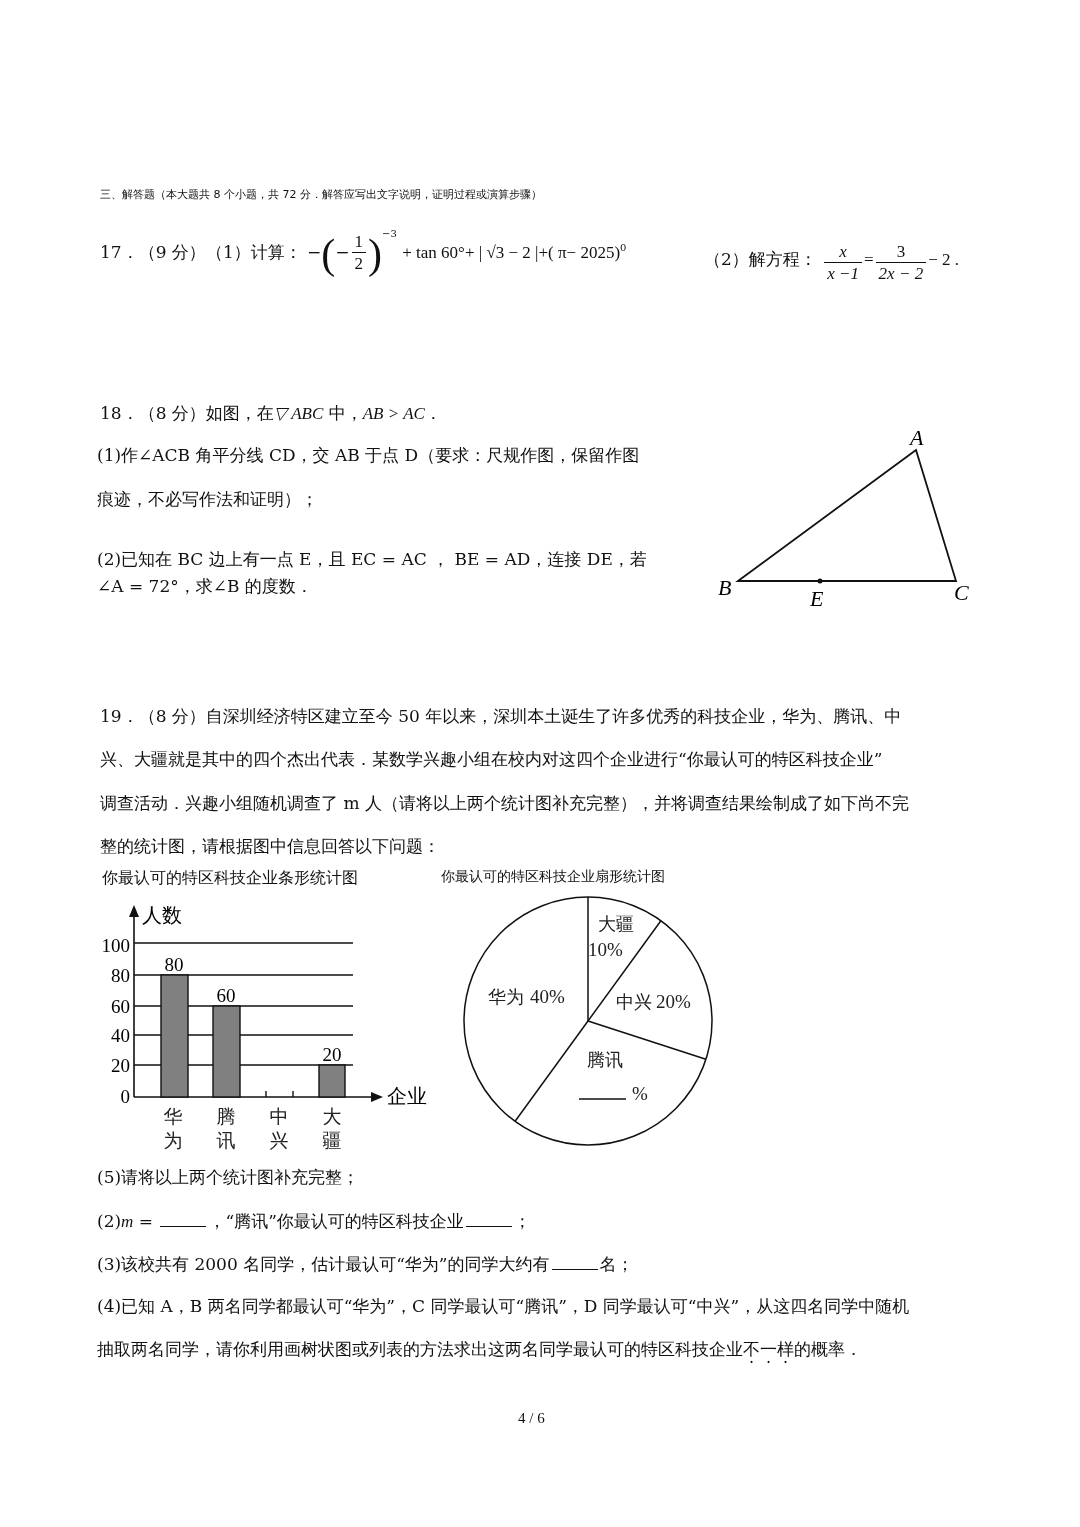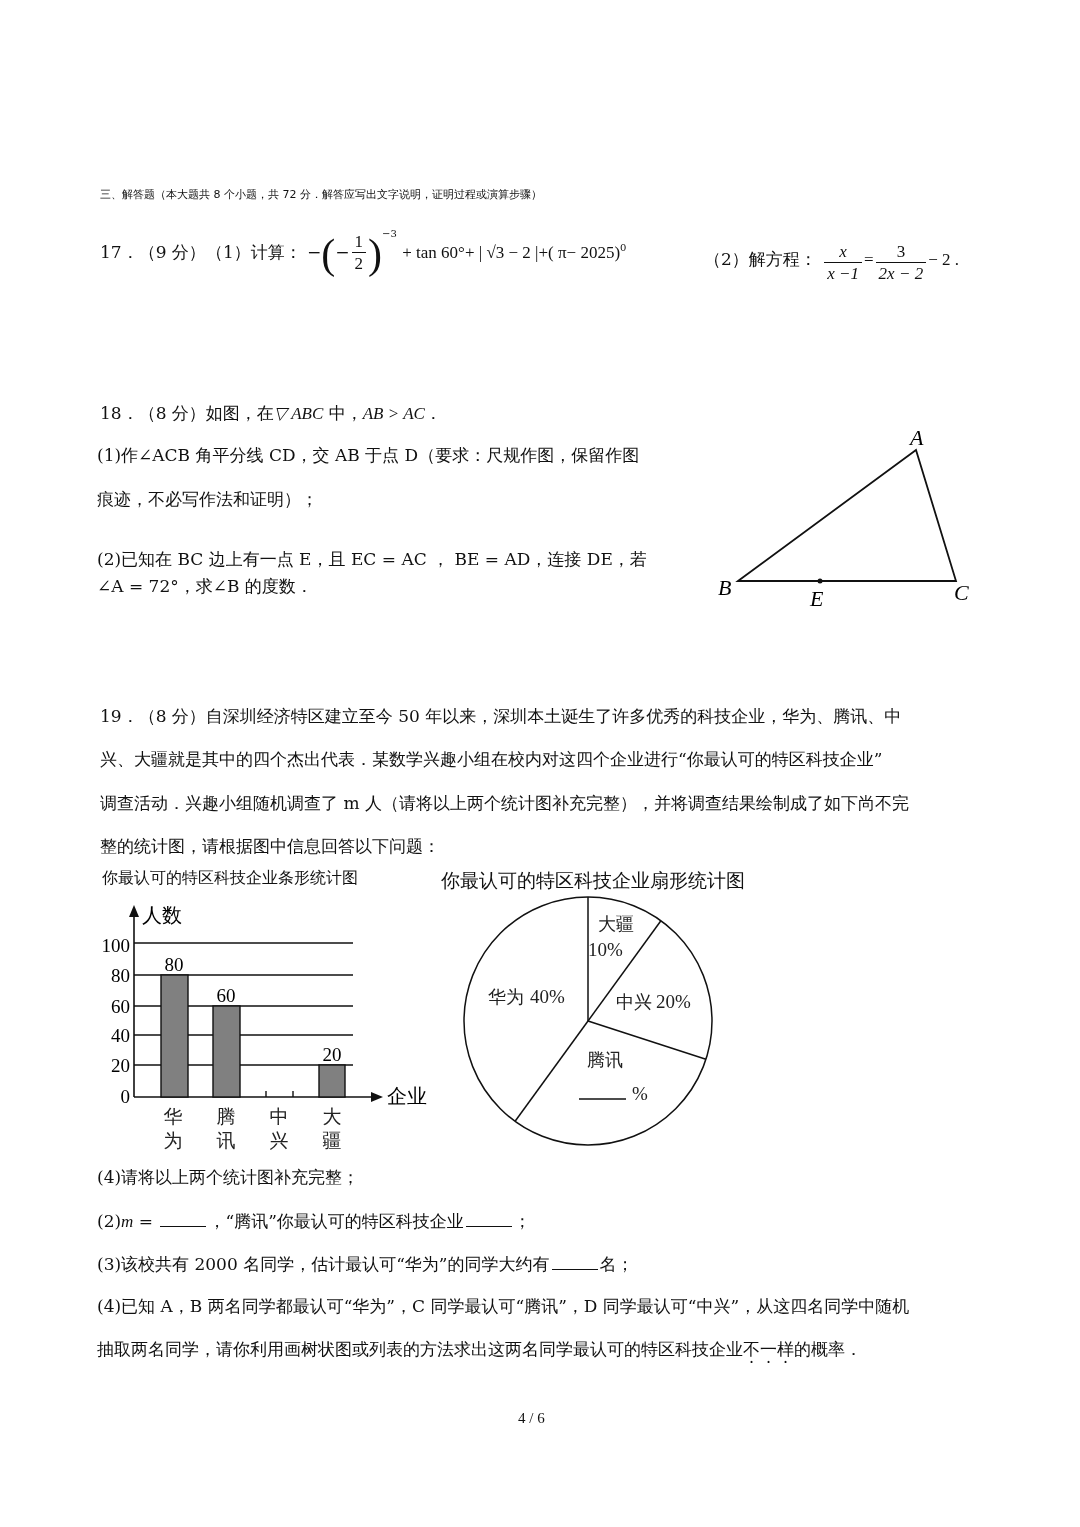--- a/index.html
+++ b/index.html
@@ -52,21 +52,21 @@
   <text x="254" y="180" font-size="22" font-style="italic">C</text>
   <text x="110" y="186" font-size="22" font-style="italic">E</text>
 </svg>
 
 <div class="abs line" style="left:100px;top:706px;">19．（8 分）自深圳经济特区建立至今 50 年以来，深圳本土诞生了许多优秀的科技企业，华为、腾讯、中</div>
 <div class="abs line" style="left:100px;top:749px;">兴、大疆就是其中的四个杰出代表．某数学兴趣小组在校内对这四个企业进行“你最认可的特区科技企业”</div>
 <div class="abs line" style="left:100px;top:793px;">调查活动．兴趣小组随机调查了 m 人（请将以上两个统计图补充完整），并将调查结果绘制成了如下尚不完</div>
 <div class="abs line" style="left:100px;top:836px;">整的统计图，请根据图中信息回答以下问题：</div>
 
 <div class="abs" style="left:102px;top:868px;font-size:16px;font-family:'DejaVu Sans','Liberation Sans',sans-serif;">你最认可的特区科技企业条形统计图</div>
-<div class="abs" style="left:441px;top:868px;font-size:19px;font-family:'DejaVu Sans','Liberation Sans',sans-serif;">你最认可的特区科技企业扇形统计图</div>
+<div class="abs" style="left:441px;top:868px;font-size:14px;font-family:'DejaVu Sans','Liberation Sans',sans-serif;">你最认可的特区科技企业扇形统计图</div>
 
 <svg class="abs" style="left:90px;top:895px;" width="360" height="265">
 
   <line x1="44" y1="202" x2="44" y2="18" stroke="#111" stroke-width="1.6"></line>
   <polygon points="44,10 39,22 49,22" fill="#111"></polygon>
   <text x="52" y="27" font-size="20" font-family="DejaVu Sans, sans-serif">人数</text>
 
   <g stroke="#111" stroke-width="1.4">
     <line x1="44" y1="48" x2="263" y2="48"></line>
     <line x1="44" y1="80" x2="263" y2="80"></line>
@@ -126,21 +126,21 @@
     <text x="156" y="118"><tspan>中兴</tspan></text>
     <text x="196" y="118" font-family="Liberation Serif, serif" font-size="19">20%</text>
     <text x="28" y="113">华为</text>
     <text x="70" y="113" font-family="Liberation Serif, serif" font-size="19">40%</text>
     <text x="127" y="176">腾讯</text>
     <line x1="119" y1="209" x2="166" y2="209" stroke="#111" stroke-width="1.3"></line>
     <text x="172" y="210" font-family="Liberation Serif, serif" font-size="19">%</text>
   </g>
 </svg>
 
-<div class="abs line" style="left:97px;top:1167px;">(4)请将以上两个统计图补充完整；</div>
+<div class="abs line" style="left:97px;top:1167px;">(5)请将以上两个统计图补充完整；</div>
 <div class="abs line" style="left:97px;top:1210px;">
   <span>(2)</span><span class="it">m</span><span> = </span><span class="blank"></span><span>，“腾讯”你最认可的特区科技企业</span><span class="blank"></span><span>；</span>
 </div>
 <div class="abs line" style="left:97px;top:1253px;">
   <span>(3)该校共有 2000 名同学，估计最认可“华为”的同学大约有</span><span class="blank"></span><span>名；</span>
 </div>
 <div class="abs line" style="left:97px;top:1296px;">(4)已知 A，B 两名同学都最认可“华为”，C 同学最认可“腾讯”，D 同学最认可“中兴”，从这四名同学中随机</div>
 <div class="abs line" style="left:97px;top:1339px;">
   <span>抽取两名同学，请你利用画树状图或列表的方法求出这两名同学最认可的特区科技企业</span><span class="emph-dots">不</span><span class="emph-dots">一</span><span class="emph-dots">样</span><span>的概率．</span>
 </div>

